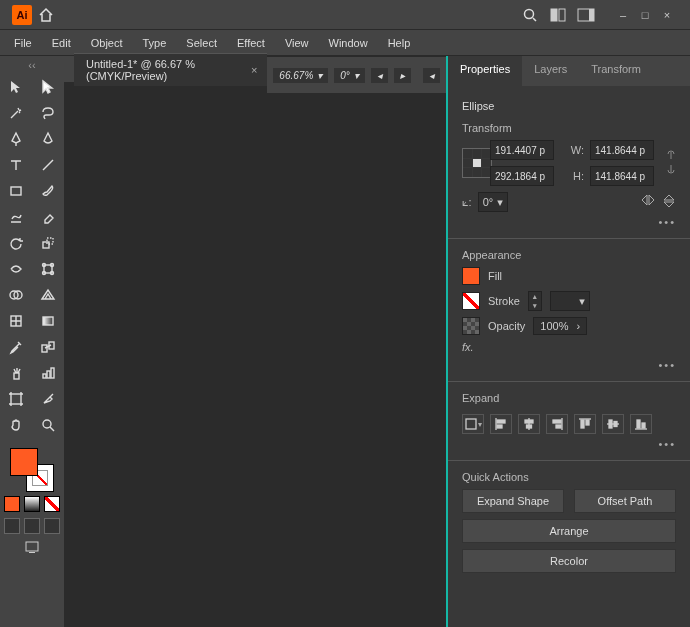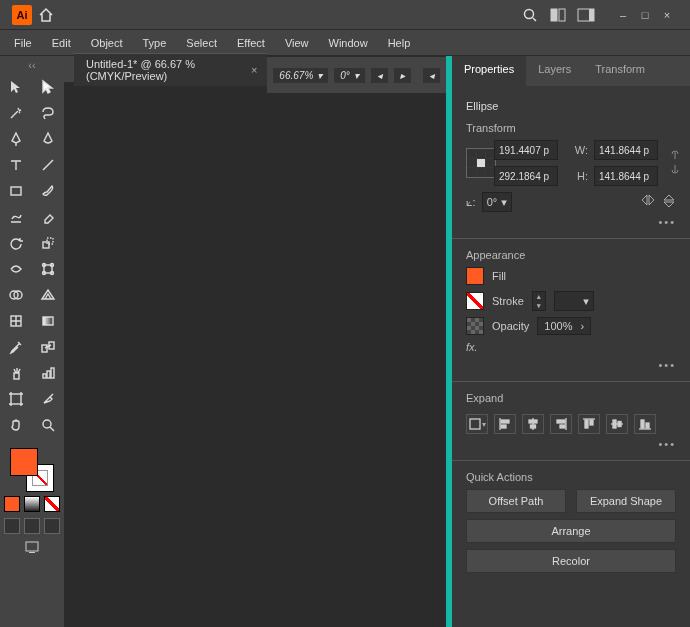--- a/index.html
+++ b/index.html
@@ -55,21 +55,21 @@
 .handle{position:absolute;width:7px;height:7px;background:#fff;border:1px solid #3598ff;}
 .h-tl{left:-4px;top:-4px}.h-tm{left:50%;top:-4px;margin-left:-4px}.h-tr{right:-4px;top:-4px}
 .h-ml{left:-4px;top:50%;margin-top:-4px}.h-mr{right:-4px;top:50%;margin-top:-4px}
 .h-bl{left:-4px;bottom:-4px}.h-bm{left:50%;bottom:-4px;margin-left:-4px}.h-br{right:-4px;bottom:-4px}
 .center-dot{position:absolute;left:50%;top:50%;width:6px;height:6px;margin:-3px;background:#3598ff;border-radius:50%;}
 .side-dot{position:absolute;right:-20px;top:50%;width:8px;height:8px;margin-top:-4px;border:1.5px solid #3598ff;border-radius:50%;background:#fff;}
 .statusbar{height:22px;background:#444;display:flex;align-items:center;padding:18px 6px;gap:6px;border-top:1px solid #2a2a2a;font-style:italic;}
 .statusfield{background:#333;color:#ddd;padding:2px 6px;font-size:10px;display:flex;align-items:center;gap:4px;}
 
 
-.rpanel{width:244px;background:#444;border-left:6px solid #14b8a6;display:flex;flex-direction:column;font-size:11px;overflow-y:auto;}
+.rpanel{width:244px;background:#444;border-left:2px solid #14b8a6;display:flex;flex-direction:column;font-size:11px;overflow-y:auto;}
 .rtabs{display:flex;height:30px;align-items:stretch;}
 .rtab{padding:7px 12px;color:#aaa;cursor:pointer;}
 .rtab.active{background:#383838;color:#fff;}
 .rbody{padding:10px 14px; background:#383838;flex:1;}
 .sect-title{color:#ddd;margin:4px 0 8px 0;}
 .sect-sub{color:#bbb;margin:10px 0 6px;font-size:11px;}
 .divider{height:1px;background:#555;margin:10px -14px;}
 .transform-grid{display:grid;grid-template-columns:22px 66px 22px 66px 18px;gap:6px 6px;align-items:center;}
 .refbox{width:30px;height:30px;display:grid;grid-template-columns:repeat(3,1fr);grid-template-rows:repeat(3,1fr);gap:1px;border:1px solid #666;grid-column:1;grid-row:1 / span 2; align-self:center;}
 .refcell{background:#333;}
@@ -508,21 +508,21 @@
               <rect x="8" y="6" width="3" height="5" fill="#ccc"></rect>
             </svg>
           </div>
       </div>
       <div class="dots">•••</div>
 
       <div class="divider"></div>
 
       <div class="sect-sub">Quick Actions</div>
       <div class="qa-row">
+        <div class="qa-btn">Expand Shape</div>
         <div class="qa-btn">Offset Path</div>
-        <div class="qa-btn">Expand Shape</div>
       </div>
       <div class="qa-btn">Arrange</div>
       <div style="height:6px"></div>
       <div class="qa-btn">Recolor</div>
     </div>
   </div>
 </div>
 
 </body></html>

